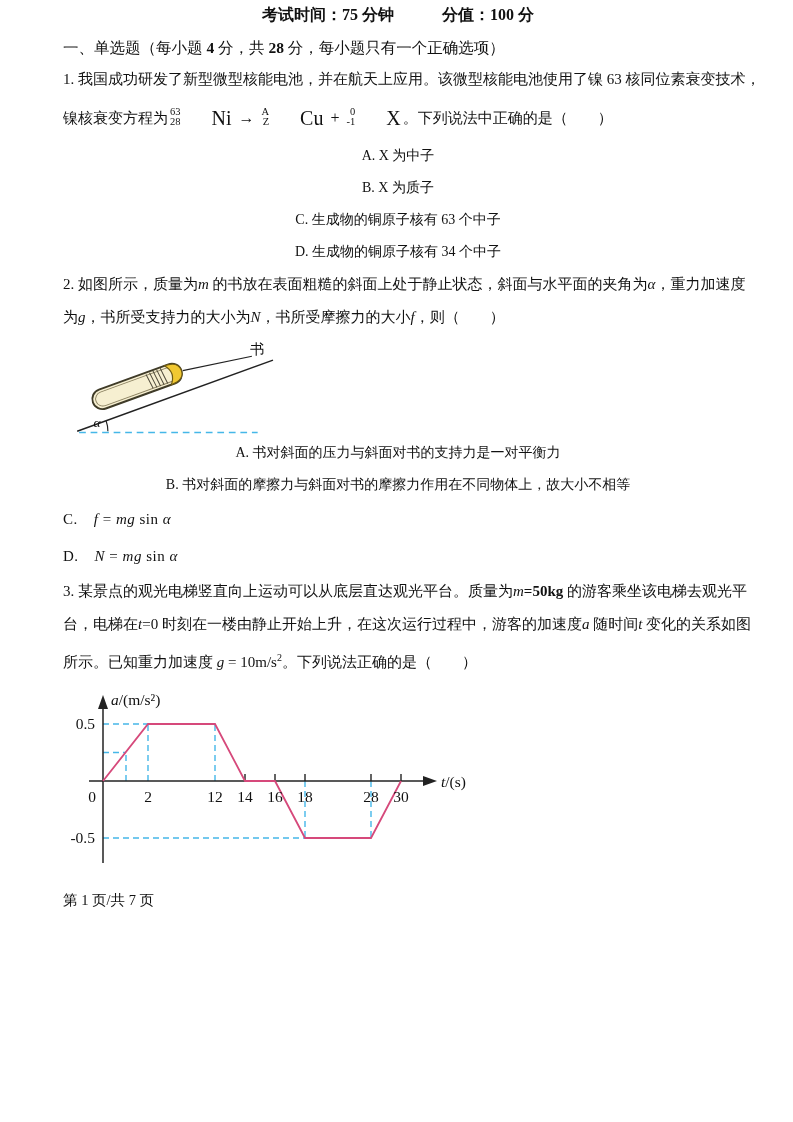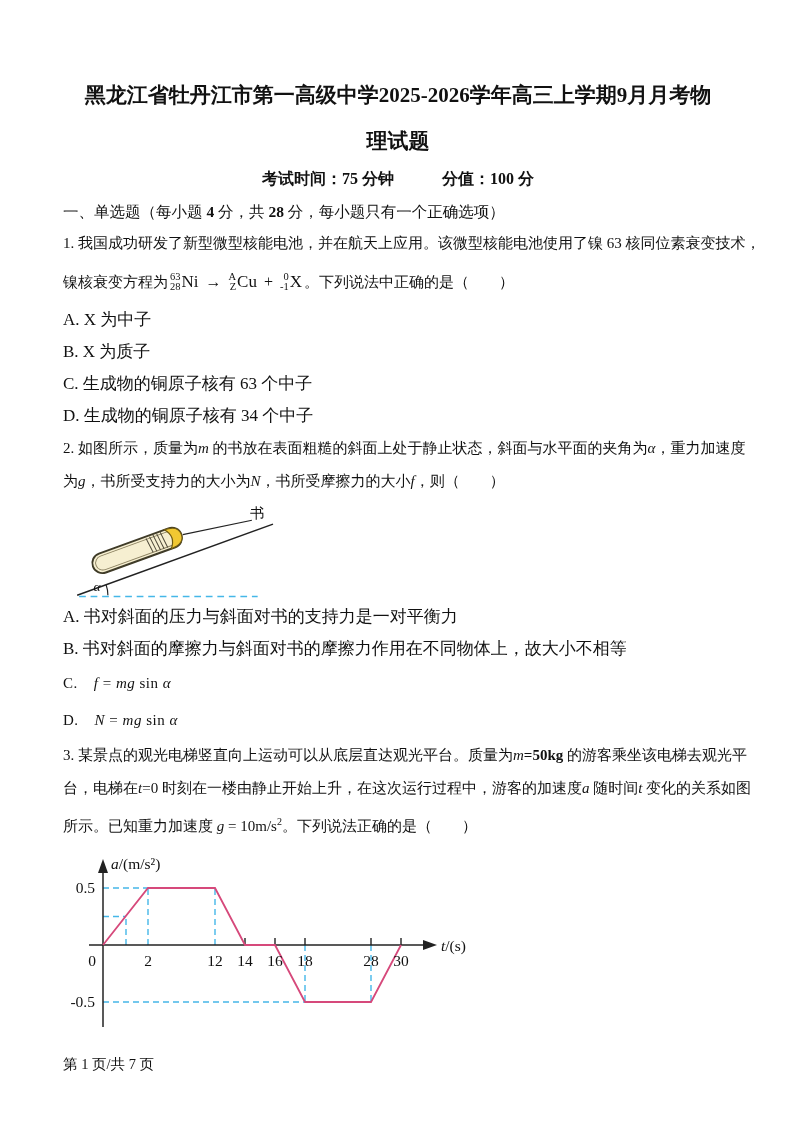--- a/index.html
+++ b/index.html
@@ -9,41 +9,37 @@
     overflow:hidden;position:relative;
   }
   .content{padding:0 60px 0 63px;}
   .title{margin:72px -48px 0;text-align:center;font-size:21px;font-weight:bold;line-height:46px;white-space:nowrap;}
   .info{margin-top:5px;display:flex;justify-content:center;gap:48px;font-size:16px;font-weight:bold;}
   .section{margin-top:7px;font-size:15.5px;line-height:30px;white-space:nowrap;}
   .qpara{font-size:15px;line-height:33px;white-space:nowrap;}
   .eqline{display:flex;align-items:center;height:44px;font-size:15px;white-space:nowrap;}
   .nuc{display:inline-flex;margin:0 2px;}
   .scr{display:inline-flex;flex-direction:column;align-items:flex-end;font-size:10.5px;line-height:10.5px;margin-right:1px;}
-  .sym{font-size:17px;}
+  .sym{font-size:20px;margin-left:30px;}
   .arrow{font-size:16px;margin:0 5px;}
-  .opt{font-size:17px;line-height:32px;white-space:nowrap;}
+  .opt{font-size:14px;line-height:32px;white-space:nowrap;text-align:center;}
   .optf{font-size:15px;line-height:37px;letter-spacing:.5px;white-space:nowrap;}
   .seg-i{font-style:italic;}
   .seg-b{font-weight:bold;}
   sup{font-size:10px;}
   .fig-book{display:block;margin:5px 0 2px 4px;}
   .graph{display:block;margin:6px 0 0 0;}
   .footer{font-size:14.5px;margin-top:20px;}
   svg text{font-family:"Liberation Serif","DejaVu Serif",serif;}
 </style>
 </head>
 <body>
 
 <div class="content">
 
-  <div class="title">
-    <div>黑龙江省牡丹江市第一高级中学2025-2026学年高三上学期9月月考物</div>
-    <div>理试题</div>
-  </div>
 
   <div class="info">
     <span>考试时间：75 分钟</span>
     <span>分值：100 分</span>
   </div>
 
   <div class="section"><span>一、单选题（每小题 </span><span class="seg-b">4</span><span> 分，共 </span><span class="seg-b">28</span><span> 分，每小题只有一个正确选项）</span></div>
 
   <div class="qpara">1. 我国成功研发了新型微型核能电池，并在航天上应用。该微型核能电池使用了镍 63 核同位素衰变技术，</div>
   <div class="eqline">

